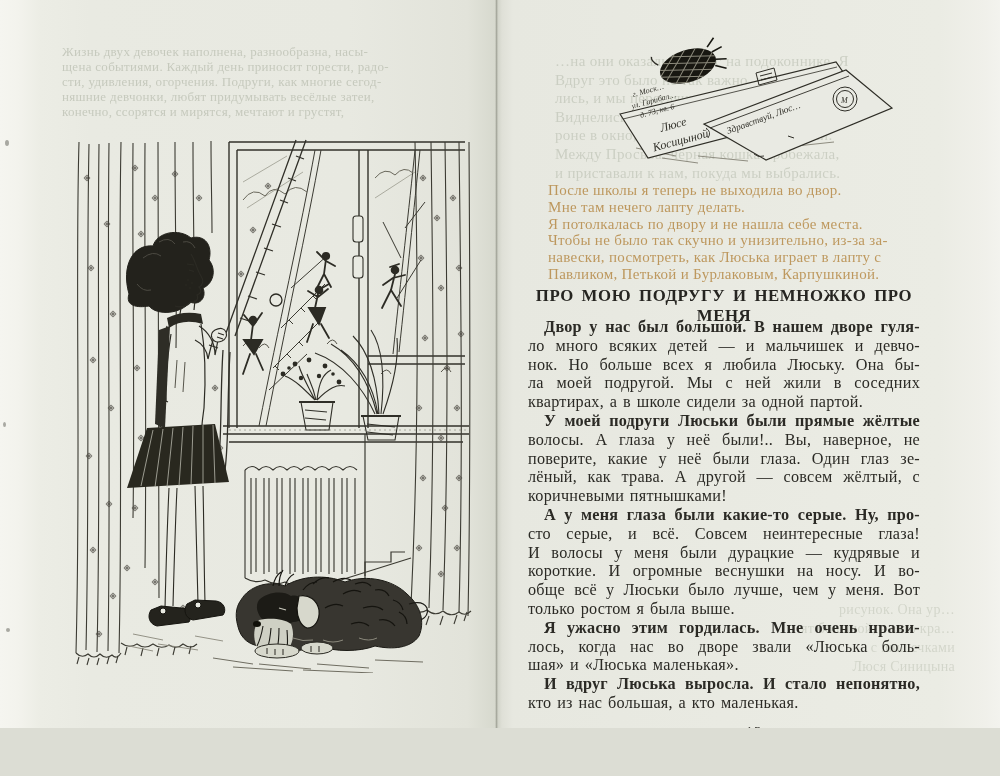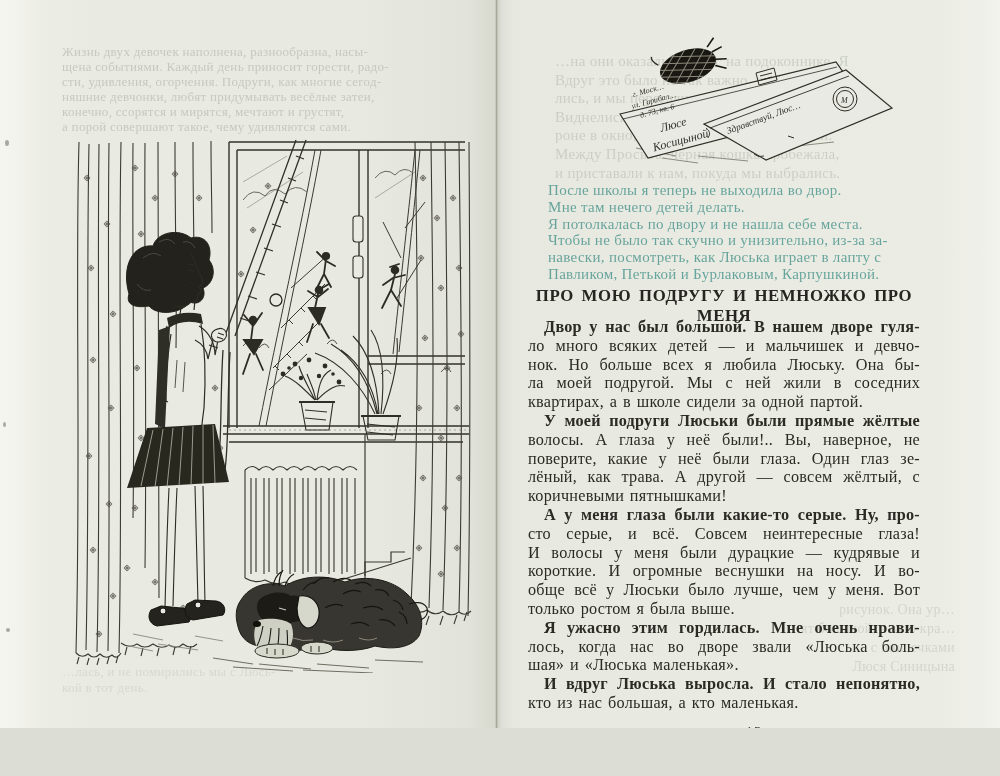--- a/index.html
+++ b/index.html
@@ -14,21 +14,21 @@
   .gutter{position:absolute;left:495px;top:0;width:3px;height:776px;
     background:linear-gradient(90deg,rgba(120,122,110,.0),rgba(110,112,100,.45),rgba(120,122,110,.0));}
   .speck{position:absolute;background:#6a6a62;border-radius:50%;opacity:.55;}
   
   .bt{position:absolute;color:#b6bbac;opacity:.6;filter:blur(.45px);
       letter-spacing:.3px;pointer-events:none;}
   .bt div{white-space:nowrap;overflow:hidden;}
   .bt-left-top{left:62px;top:44px;width:404px;font-size:13px;line-height:15px;color:#afb4a5;}
   .bt-left-bottom{left:62px;top:664px;width:300px;font-size:13px;line-height:16px;opacity:.35;}
   .bt-right-a{left:555px;top:52px;width:400px;font-size:15px;line-height:18.6px;color:#b9beb0;}
-  .bt-right-b{left:548px;top:182px;width:404px;font-size:15px;line-height:16.8px;color:#0f766e;}
+  .bt-right-b{left:548px;top:182px;width:404px;font-size:15px;line-height:16.8px;color:#a16207;}
   .bt-right-bottom{left:690px;top:600px;width:265px;font-size:14px;line-height:19px;text-align:right;opacity:.45;}
   
   .textcol{position:absolute;left:528px;width:392px;color:#2b2a25;}
   .chapter-title{top:286px;text-align:center;font-weight:bold;font-size:16.8px;
       letter-spacing:.6px;word-spacing:3px;color:#262521;}
   .bodytext{top:318px;font-size:16.2px;line-height:18.8px;
       letter-spacing:.25px;word-spacing:1.5px;}
   .ln{text-align:justify;text-align-last:justify;}
   .lnend{text-align-last:left;}
   .lnfirst{text-indent:16px;font-weight:bold;}
@@ -49,38 +49,33 @@
   <div class="speck" style="left:5px;top:140px;width:4px;height:6px"></div>
   <div class="speck" style="left:3px;top:422px;width:3px;height:5px"></div>
   <div class="speck" style="left:6px;top:628px;width:4px;height:4px"></div>
 
   <div class="bt bt-left-top">
     <div>Жизнь двух девочек наполнена, разнообразна, насы-</div>
     <div>щена событиями. Каждый день приносит горести, радо-</div>
     <div>сти, удивления, огорчения. Подруги, как многие сегод-</div>
     <div>няшние девчонки, любят придумывать весёлые затеи,</div>
     <div>конечно, ссорятся и мирятся, мечтают и грустят,</div>
-    <div>а порой совершают такое, чему удивляются сами.</div>
-  </div>
-  <div class="bt bt-left-bottom">
-    <div>…лась, и не помирились мы с Люсь-</div>
-    <div>кой в тот день.</div>
   </div>
   <div class="bt bt-right-a">
     <div>…на они оказались у нас на подоконнике. Я</div>
     <div>Вдруг это было не так важно, что мы обще-</div>
     <div>лись, и мы переглянулись и пошли во двор.</div>
     <div>Виднелись во дворе и смотрели, как на сто-</div>
     <div>роне в окно, и мне очень-очень говорили.</div>
     <div>Между Просьба: чёрная кошка пробежала,</div>
     <div>и приставали к нам, покуда мы выбрались.</div>
   </div>
   <div class="bt bt-right-b">
     <div>После школы я теперь не выходила во двор.</div>
-    <div>Мне там нечего детей делать.</div>
+    <div>Мне там нечего лапту делать.</div>
     <div>Я потолкалась по двору и не нашла себе места.</div>
     <div>Чтобы не было так скучно и унизительно, из-за за-</div>
     <div>навески, посмотреть, как Люська играет в лапту с</div>
     <div>Павликом, Петькой и Бурлаковым, Карпушкиной.</div>
   </div>
   <div class="bt bt-right-bottom">
     <div>рисунок. Она ур…</div>
     <div>ят большой, а зато кра…</div>
     <div>с шишечками</div>
     <div>Люся Синицына</div>

